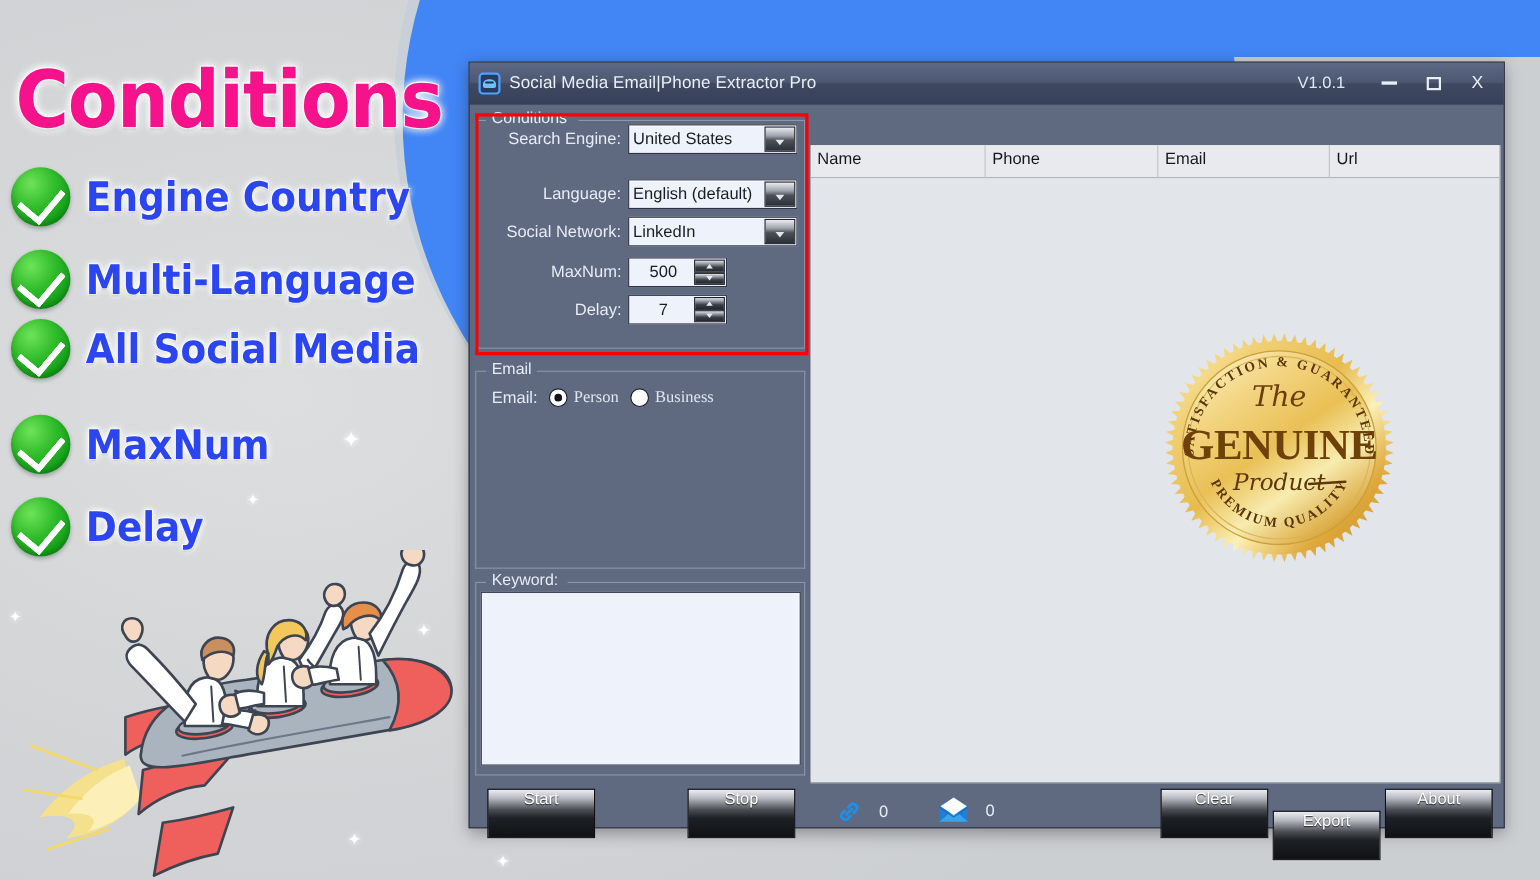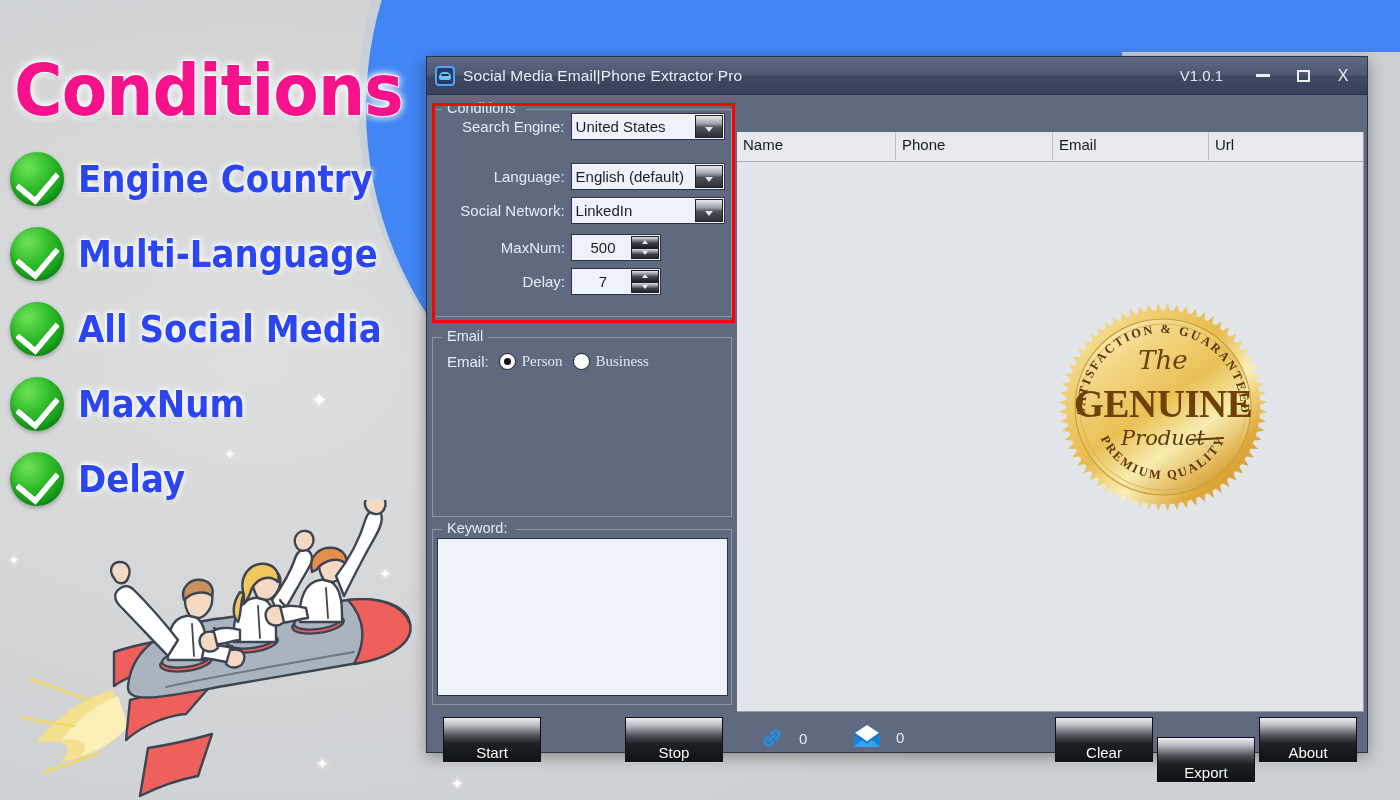--- a/index.html
+++ b/index.html
@@ -196,21 +196,21 @@
   #keyword-area {
     position:absolute; left:4px; top:9px; width:291px; height:158px;
     background:#eef2fb; border:1px solid #2e3445;
   }
 
   
   .btn3d {
     background:linear-gradient(180deg,#eceef1 0%, #b5b9bf 18%, #4b4f55 42%, #1d2024 60%, #101215 100%);
     border:1px solid #0e1013;
     color:#fff; font-size:15px;
-    display:flex; align-items:flex-end; justify-content:center;
+    display:flex; align-items:flex-start; justify-content:center;
     text-shadow:0 1px 1px rgba(0,0,0,.8);
     box-shadow:0 1px 0 rgba(255,255,255,.25);
   }
   #start-button { position:absolute; left:11px; top:620px; width:98px; height:45px; }
   #stop-button  { position:absolute; left:193px; top:620px; width:98px; height:45px; }
 
   
   #table-panel {
     position:absolute; left:310px; top:37px; width:627px; height:580px;
     background:#e2e5e9; border:1px solid #9aa0a8; border-left:none; border-top:none;
@@ -248,21 +248,21 @@
   <div id="promo-title">Conditions</div>
 
   <div class="promo-row" style="top:152px">
     <div class="check"></div>
     <div class="promo-feat">Engine Country</div>
   </div>
   <div class="promo-row" style="top:227px">
     <div class="check"></div>
     <div class="promo-feat">Multi-Language</div>
   </div>
-  <div class="promo-row" style="top:302px">
+  <div class="promo-row" style="top:290px">
     <div class="check"></div>
     <div class="promo-feat">All Social Media</div>
   </div>
   <div class="promo-row" style="top:377px">
     <div class="check"></div>
     <div class="promo-feat">MaxNum</div>
   </div>
   <div class="promo-row" style="top:452px">
     <div class="check"></div>
     <div class="promo-feat">Delay</div>

